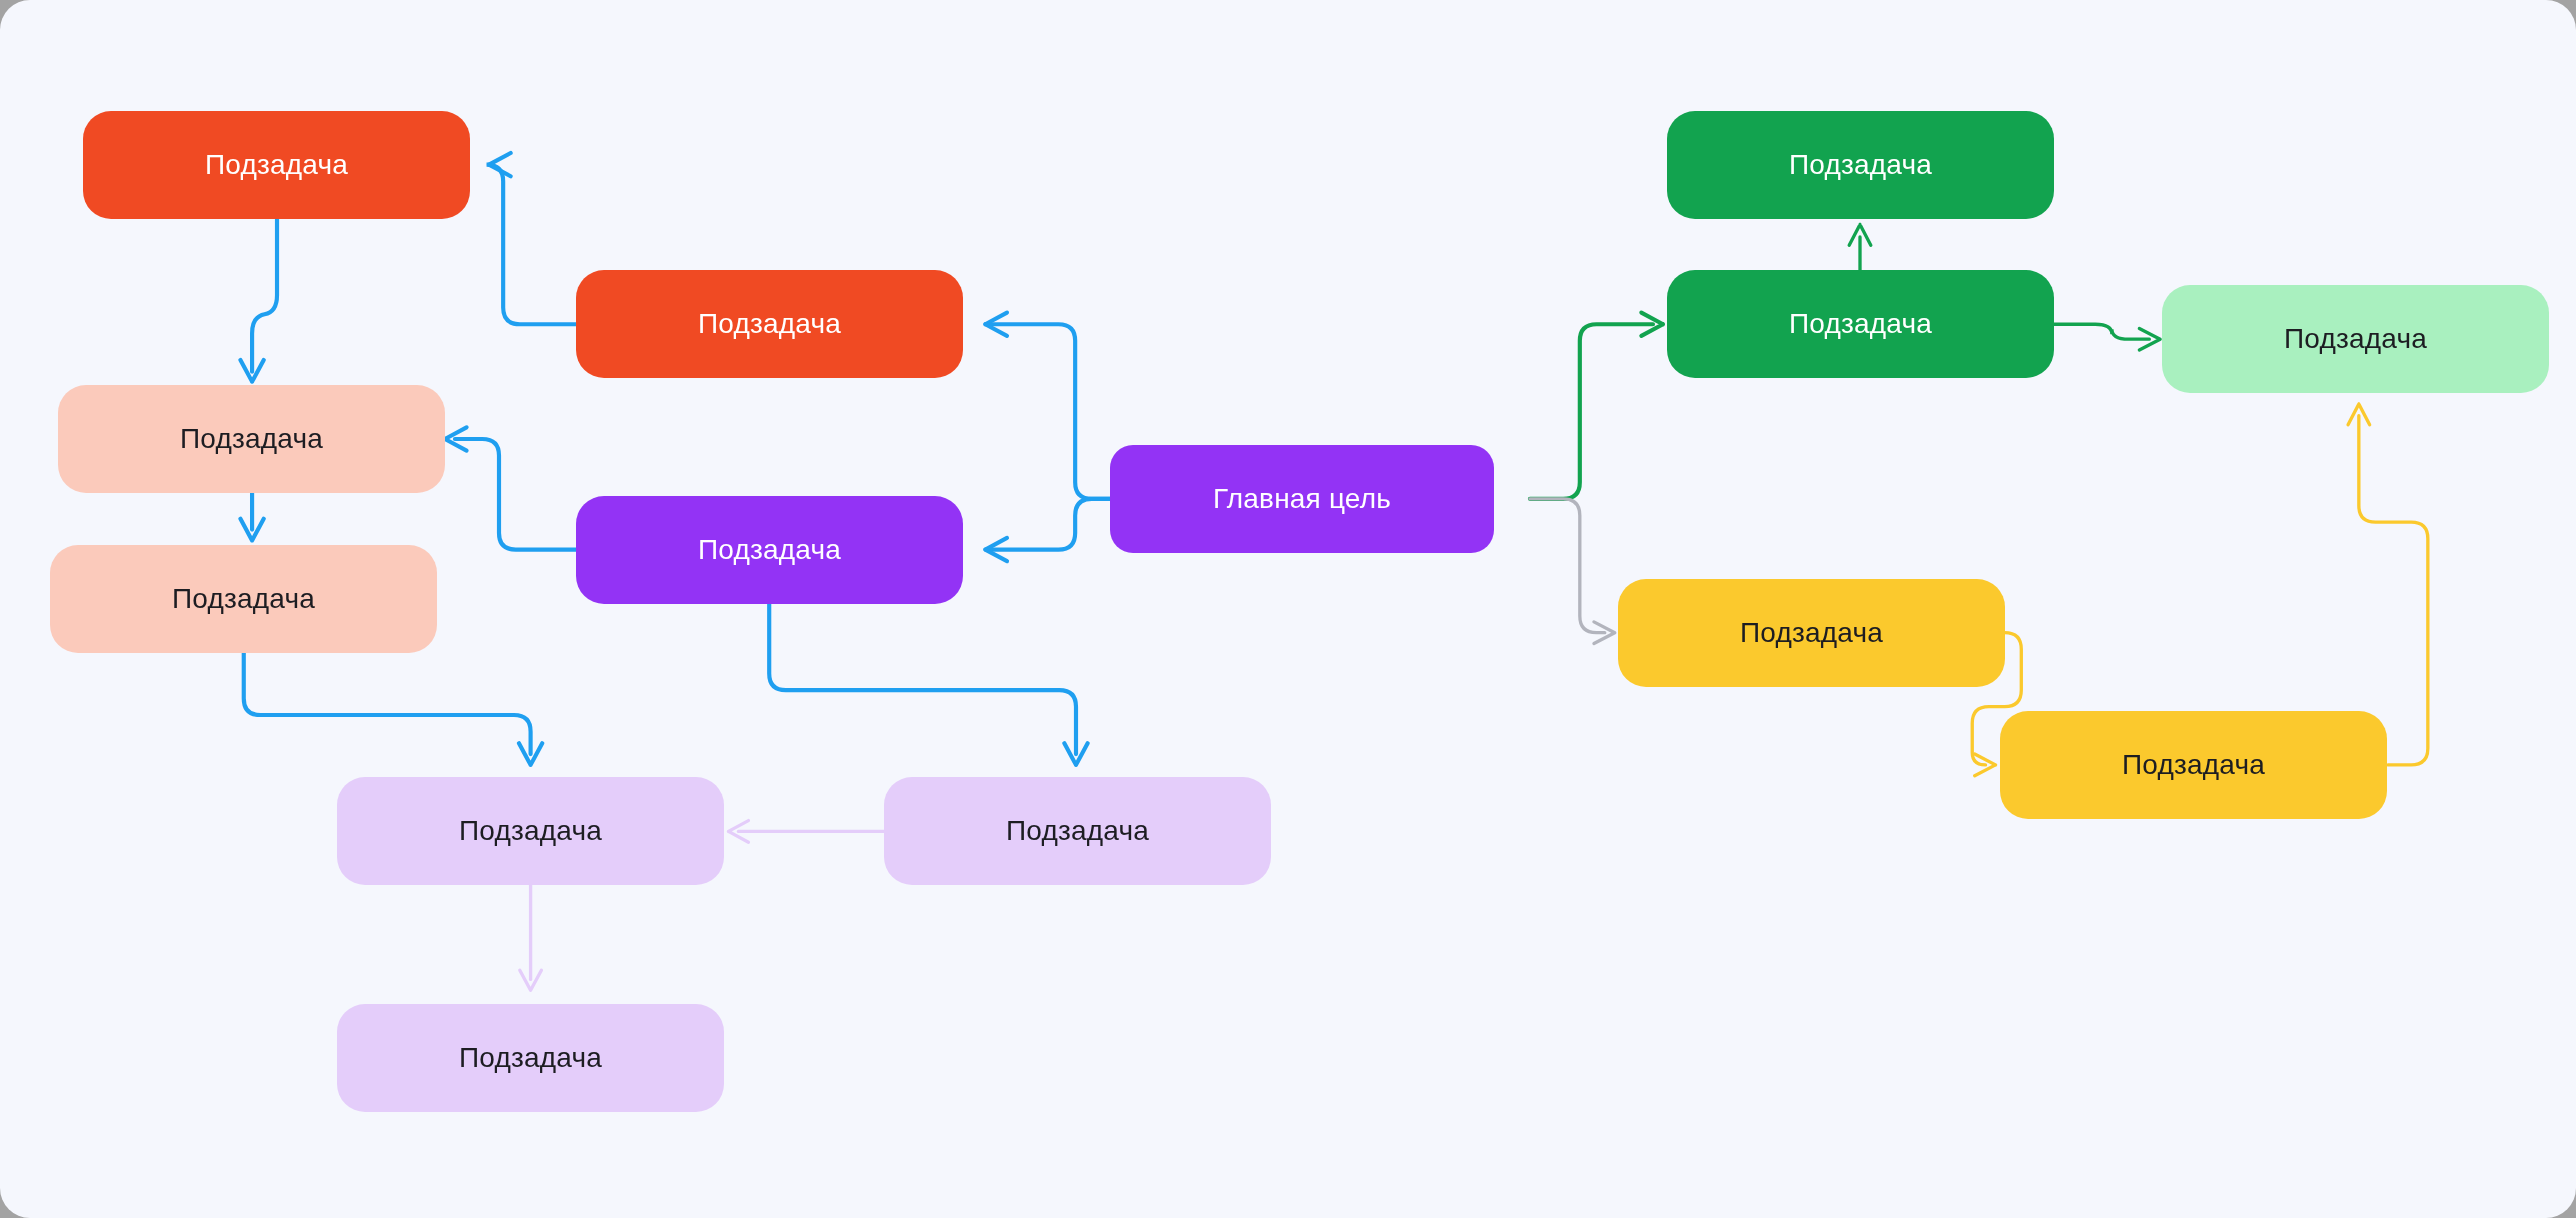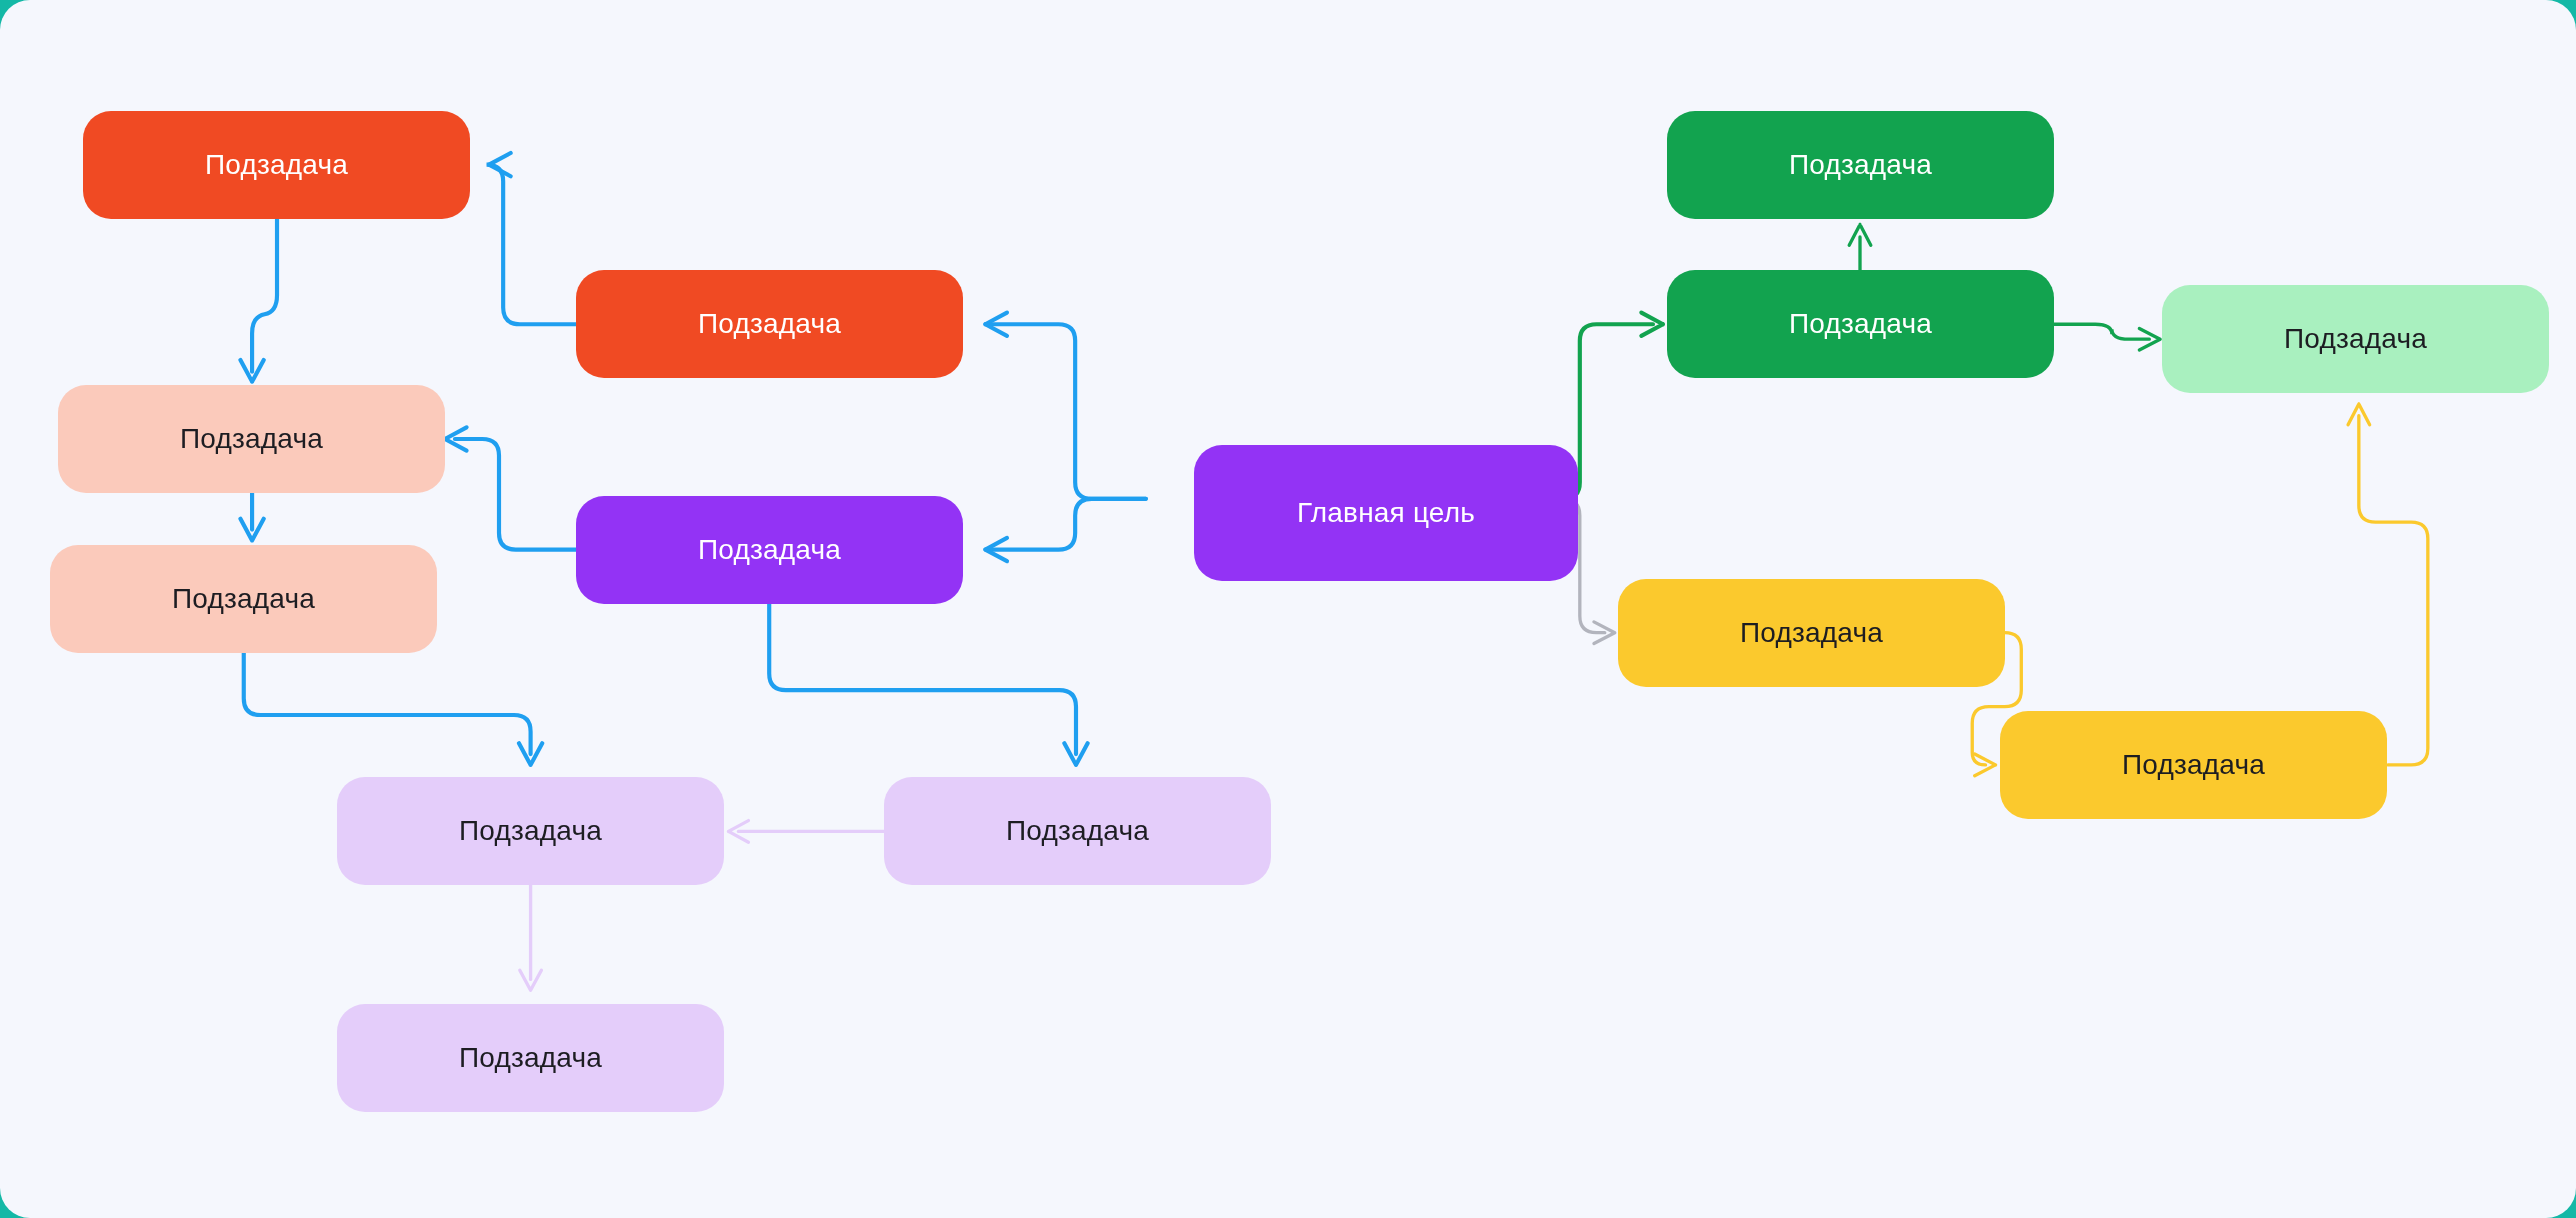--- a/index.html
+++ b/index.html
@@ -6,21 +6,21 @@
   html,body{margin:0;padding:0;background:#ffffff;}
   body{
     font-family:"Liberation Sans","DejaVu Sans",sans-serif;
     -webkit-font-smoothing:antialiased;
   }
   #stage{
     position:relative;
     width:2576px;
     height:1218px;
     overflow:hidden;
-    background:#14b8a6;
+    background:#a3a3a3;
   }
   #canvas{
     position:absolute;
     left:0; top:0;
     width:2576px;
     height:1218px;
     background:#f5f7fd;
     border-radius:30px;
     overflow:hidden;
   }
@@ -128,21 +128,21 @@
     </div>
 
     <div class="node" style="left:884px; top:777px; width:387px; height:108px; background:#e4cdfa; color:#1d1d22;">
       <span class="lbl">Подзадача</span>
     </div>
 
     <div class="node" style="left:337px; top:1004px; width:387px; height:108px; background:#e4cdfa; color:#1d1d22;">
       <span class="lbl">Подзадача</span>
     </div>
 
-    <div class="node" style="left:1194px; top:445px; width:384px; height:136px; background:#9333f5; color:#ffffff;">
+    <div class="node" style="left:1110px; top:445px; width:384px; height:108px; background:#9333f5; color:#ffffff;border-radius:23px;">
       <span class="lbl">Главная цель</span>
     </div>
 
     <div class="node" style="left:1667px; top:111px; width:387px; height:108px; background:#12a34f; color:#ffffff;">
       <span class="lbl">Подзадача</span>
     </div>
 
     <div class="node" style="left:1667px; top:270px; width:387px; height:108px; background:#12a34f; color:#ffffff;">
       <span class="lbl">Подзадача</span>
     </div>

